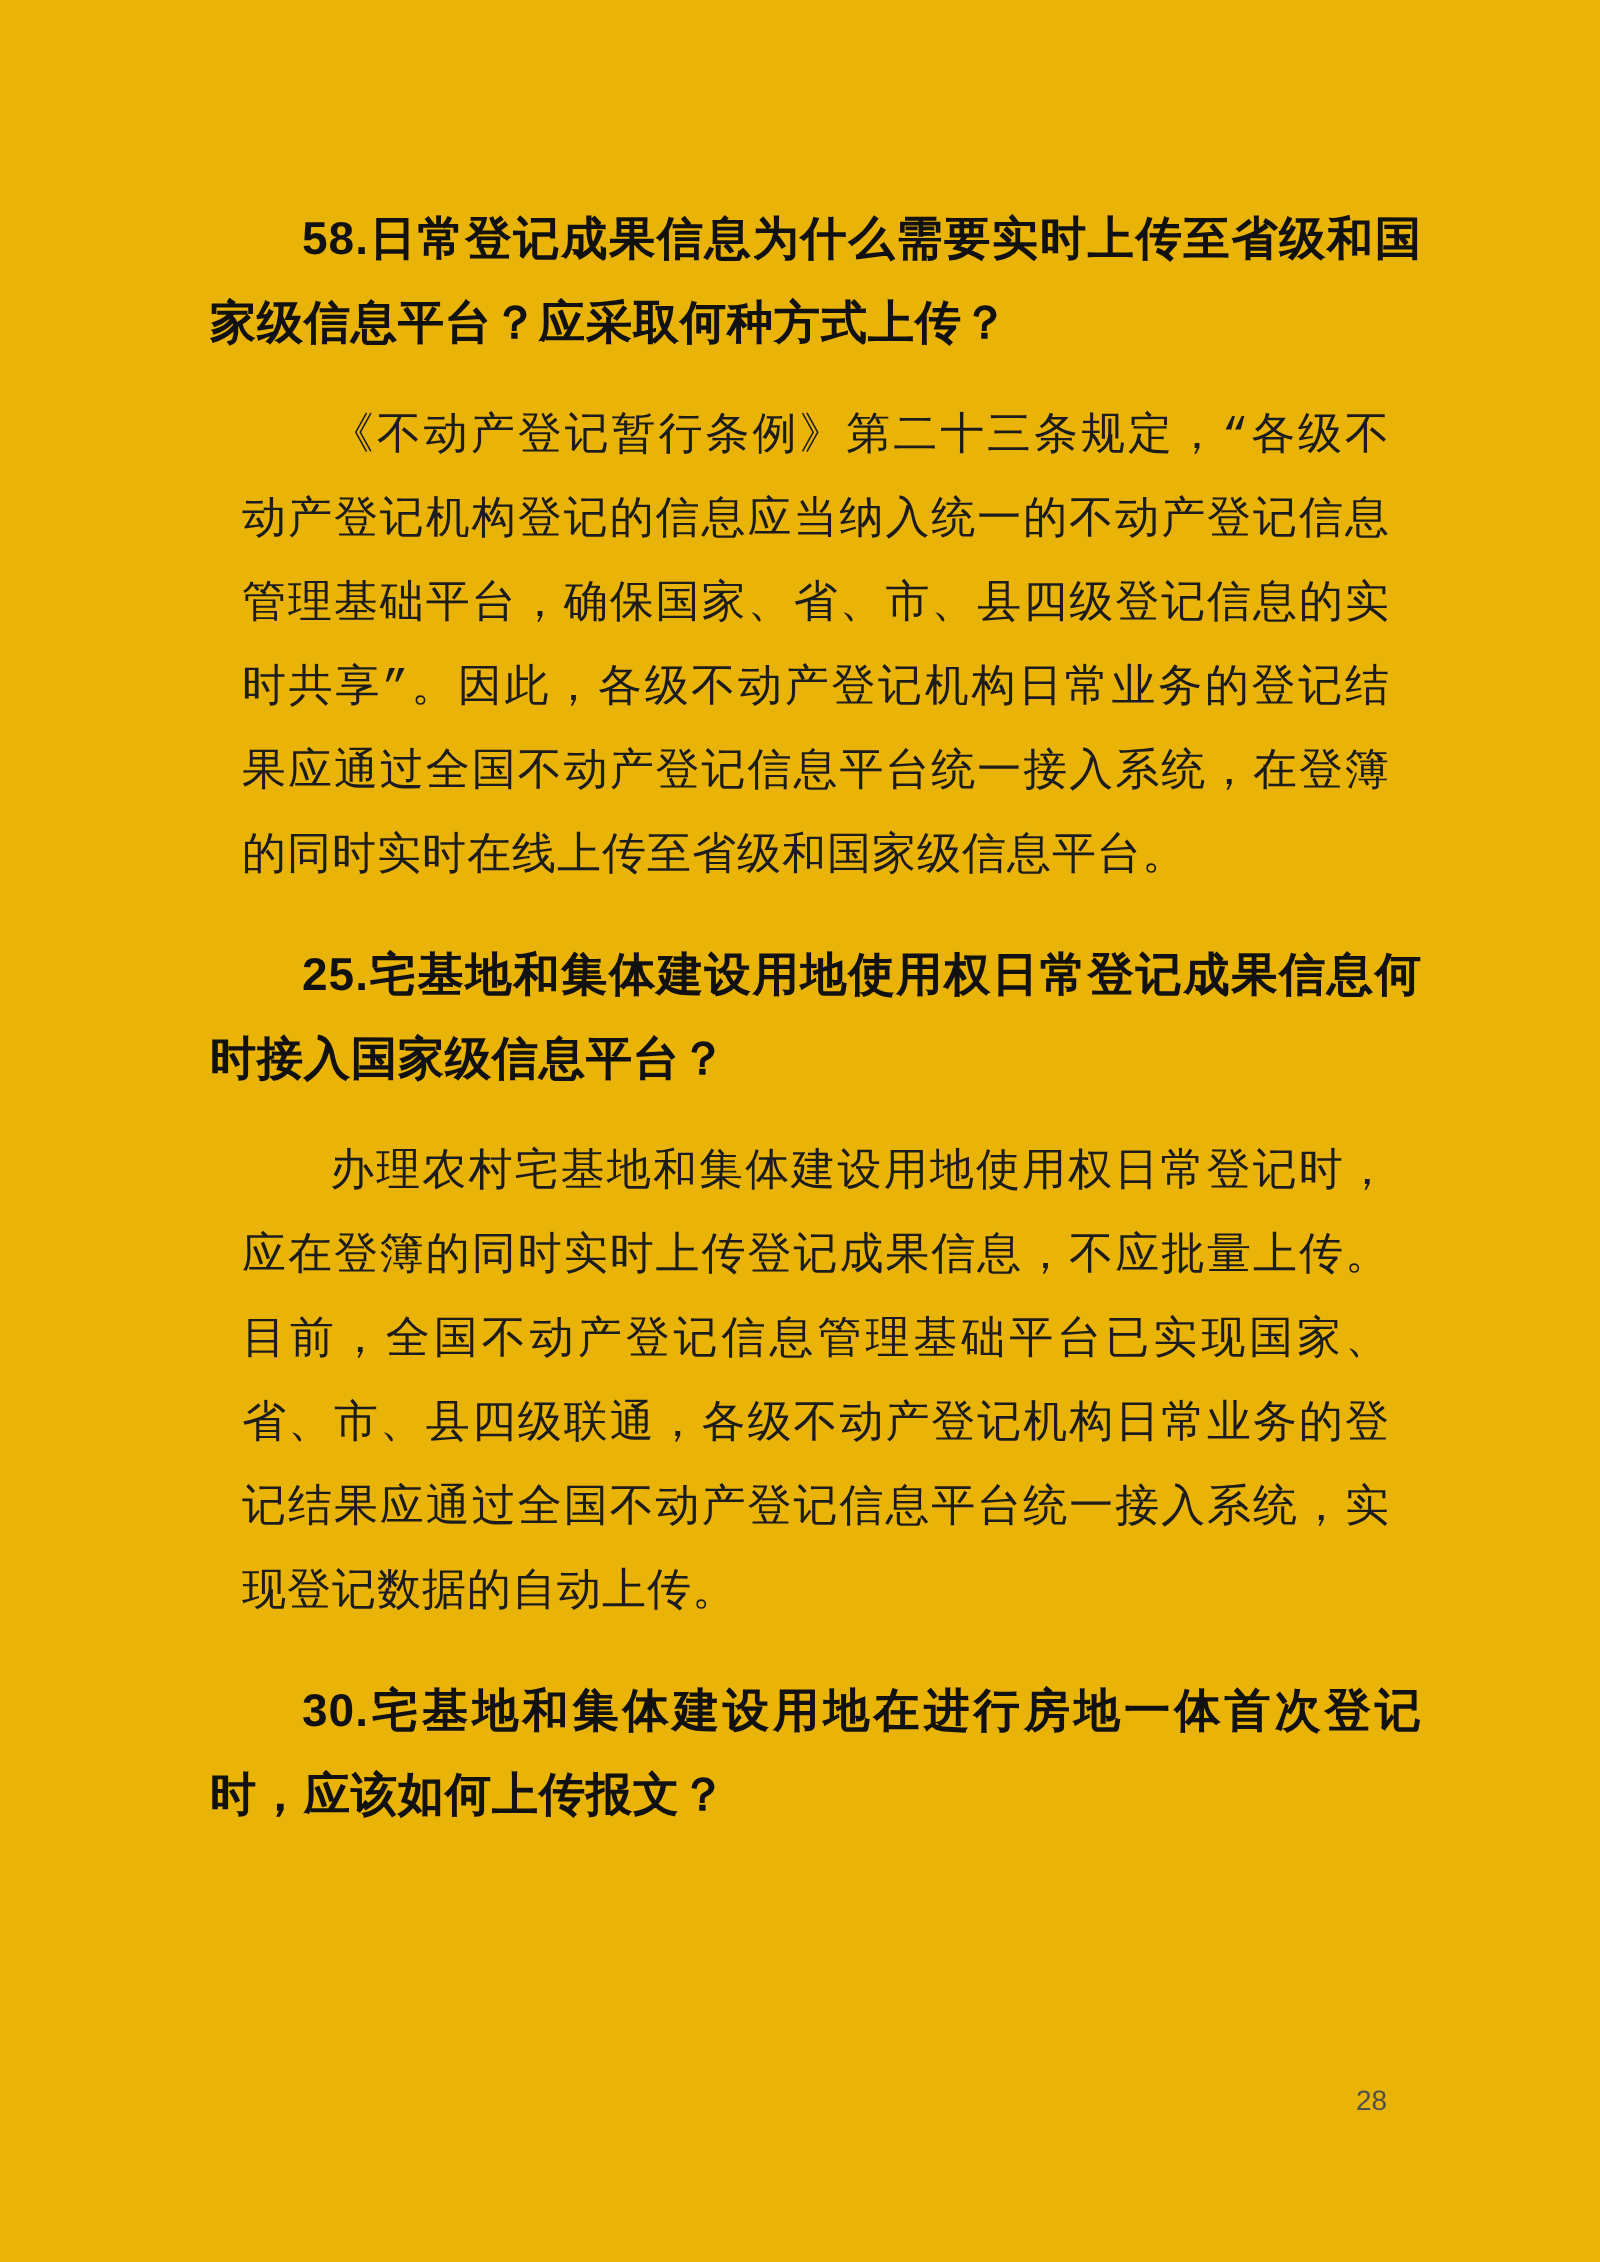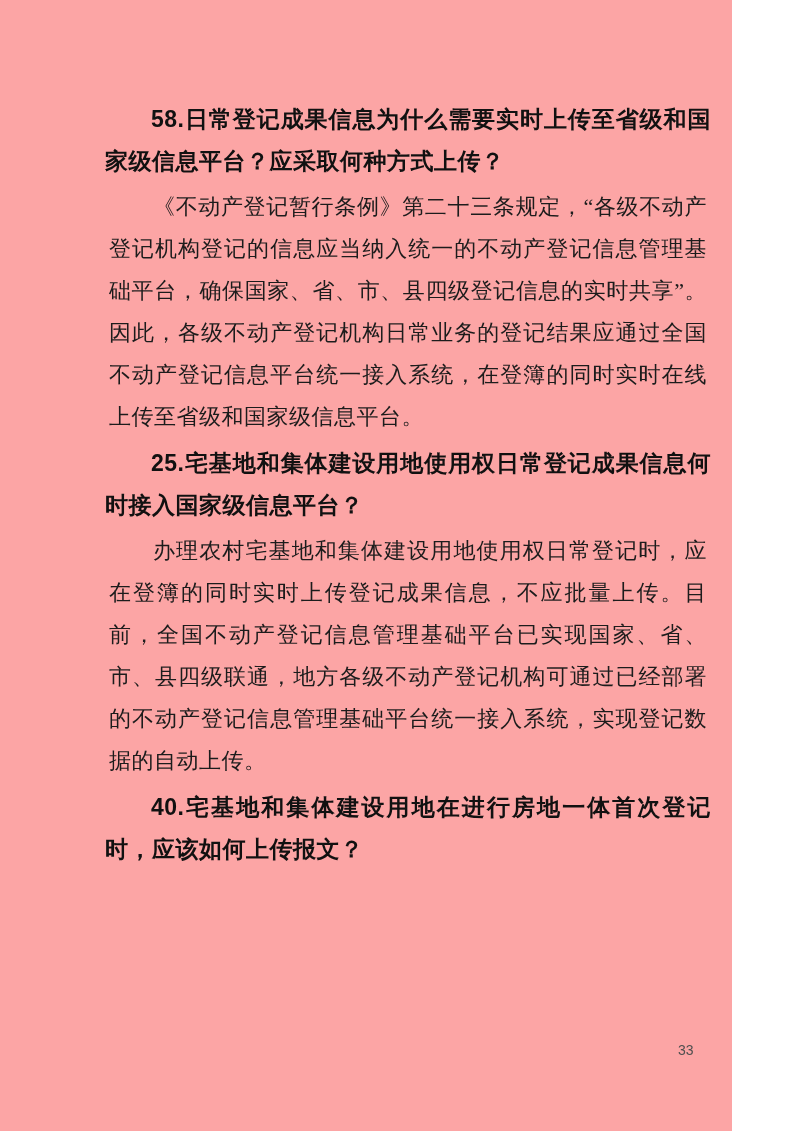--- a/index.html
+++ b/index.html
@@ -11,44 +11,44 @@
     width: 800px;
     height: 1131px;
     position: relative;
     overflow: hidden;
     font-family: "Liberation Serif", "DejaVu Serif", serif;
   }
   .page {
     position: absolute;
     left: 0;
     top: 0;
-    width: 732px;
+    width: 800px;
     height: 1131px;
-    background: #fca5a5;
+    background: #eab308;
   }
   .content {
     position: absolute;
     left: 105px;
     top: 98px;
     width: 606px;
   }
   .question {
     margin: 0;
     font-family: "Liberation Sans", "DejaVu Sans", sans-serif;
     font-weight: bold;
     font-size: 23px;
     line-height: 42px;
     color: #111111;
     text-align: justify;
     text-indent: 2em;
     letter-spacing: 0.5px;
   }
   .answer {
-    margin: 4px;
-    font-family: Liberation Serif, serif;
+    margin: 16px;
+    font-family: Liberation Mono, monospace;
     font-weight: normal;
     font-size: 22px;
     line-height: 42px;
     color: #1c1c1c;
     text-align: justify;
     text-indent: 2em;
     letter-spacing: 0.5px;
   }
   .page-number {
     position: absolute;
@@ -66,23 +66,23 @@
 <div class="page">
   <div class="content">
 
     <div class="qa-block">
       <h2 class="question">58.日常登记成果信息为什么需要实时上传至省级和国家级信息平台？应采取何种方式上传？</h2>
       <p class="answer">《不动产登记暂行条例》第二十三条规定，“各级不动产登记机构登记的信息应当纳入统一的不动产登记信息管理基础平台，确保国家、省、市、县四级登记信息的实时共享”。因此，各级不动产登记机构日常业务的登记结果应通过全国不动产登记信息平台统一接入系统，在登簿的同时实时在线上传至省级和国家级信息平台。</p>
     </div>
 
     <div class="qa-block">
       <h2 class="question">25.宅基地和集体建设用地使用权日常登记成果信息何时接入国家级信息平台？</h2>
-      <p class="answer">办理农村宅基地和集体建设用地使用权日常登记时，应在登簿的同时实时上传登记成果信息，不应批量上传。目前，全国不动产登记信息管理基础平台已实现国家、省、市、县四级联通，地方各级不动产登记机构可通过已经部署的不动产登记信息管理基础平台统一接入系统，实现登记数据的自动上传。</p>
+      <p class="answer">办理农村宅基地和集体建设用地使用权日常登记时，应在登簿的同时实时上传登记成果信息，不应批量上传。目前，全国不动产登记信息管理基础平台已实现国家、省、市、县四级联通，各级不动产登记机构日常业务的登记结果应通过全国不动产登记信息平台统一接入系统，实现登记数据的自动上传。</p>
     </div>
 
     <div class="qa-block">
-      <h2 class="question">40.宅基地和集体建设用地在进行房地一体首次登记时，应该如何上传报文？</h2>
+      <h2 class="question">30.宅基地和集体建设用地在进行房地一体首次登记时，应该如何上传报文？</h2>
     </div>
 
   </div>
 
-  <div class="page-number">33</div>
+  <div class="page-number">28</div>
 </div>
 
 </body></html>

